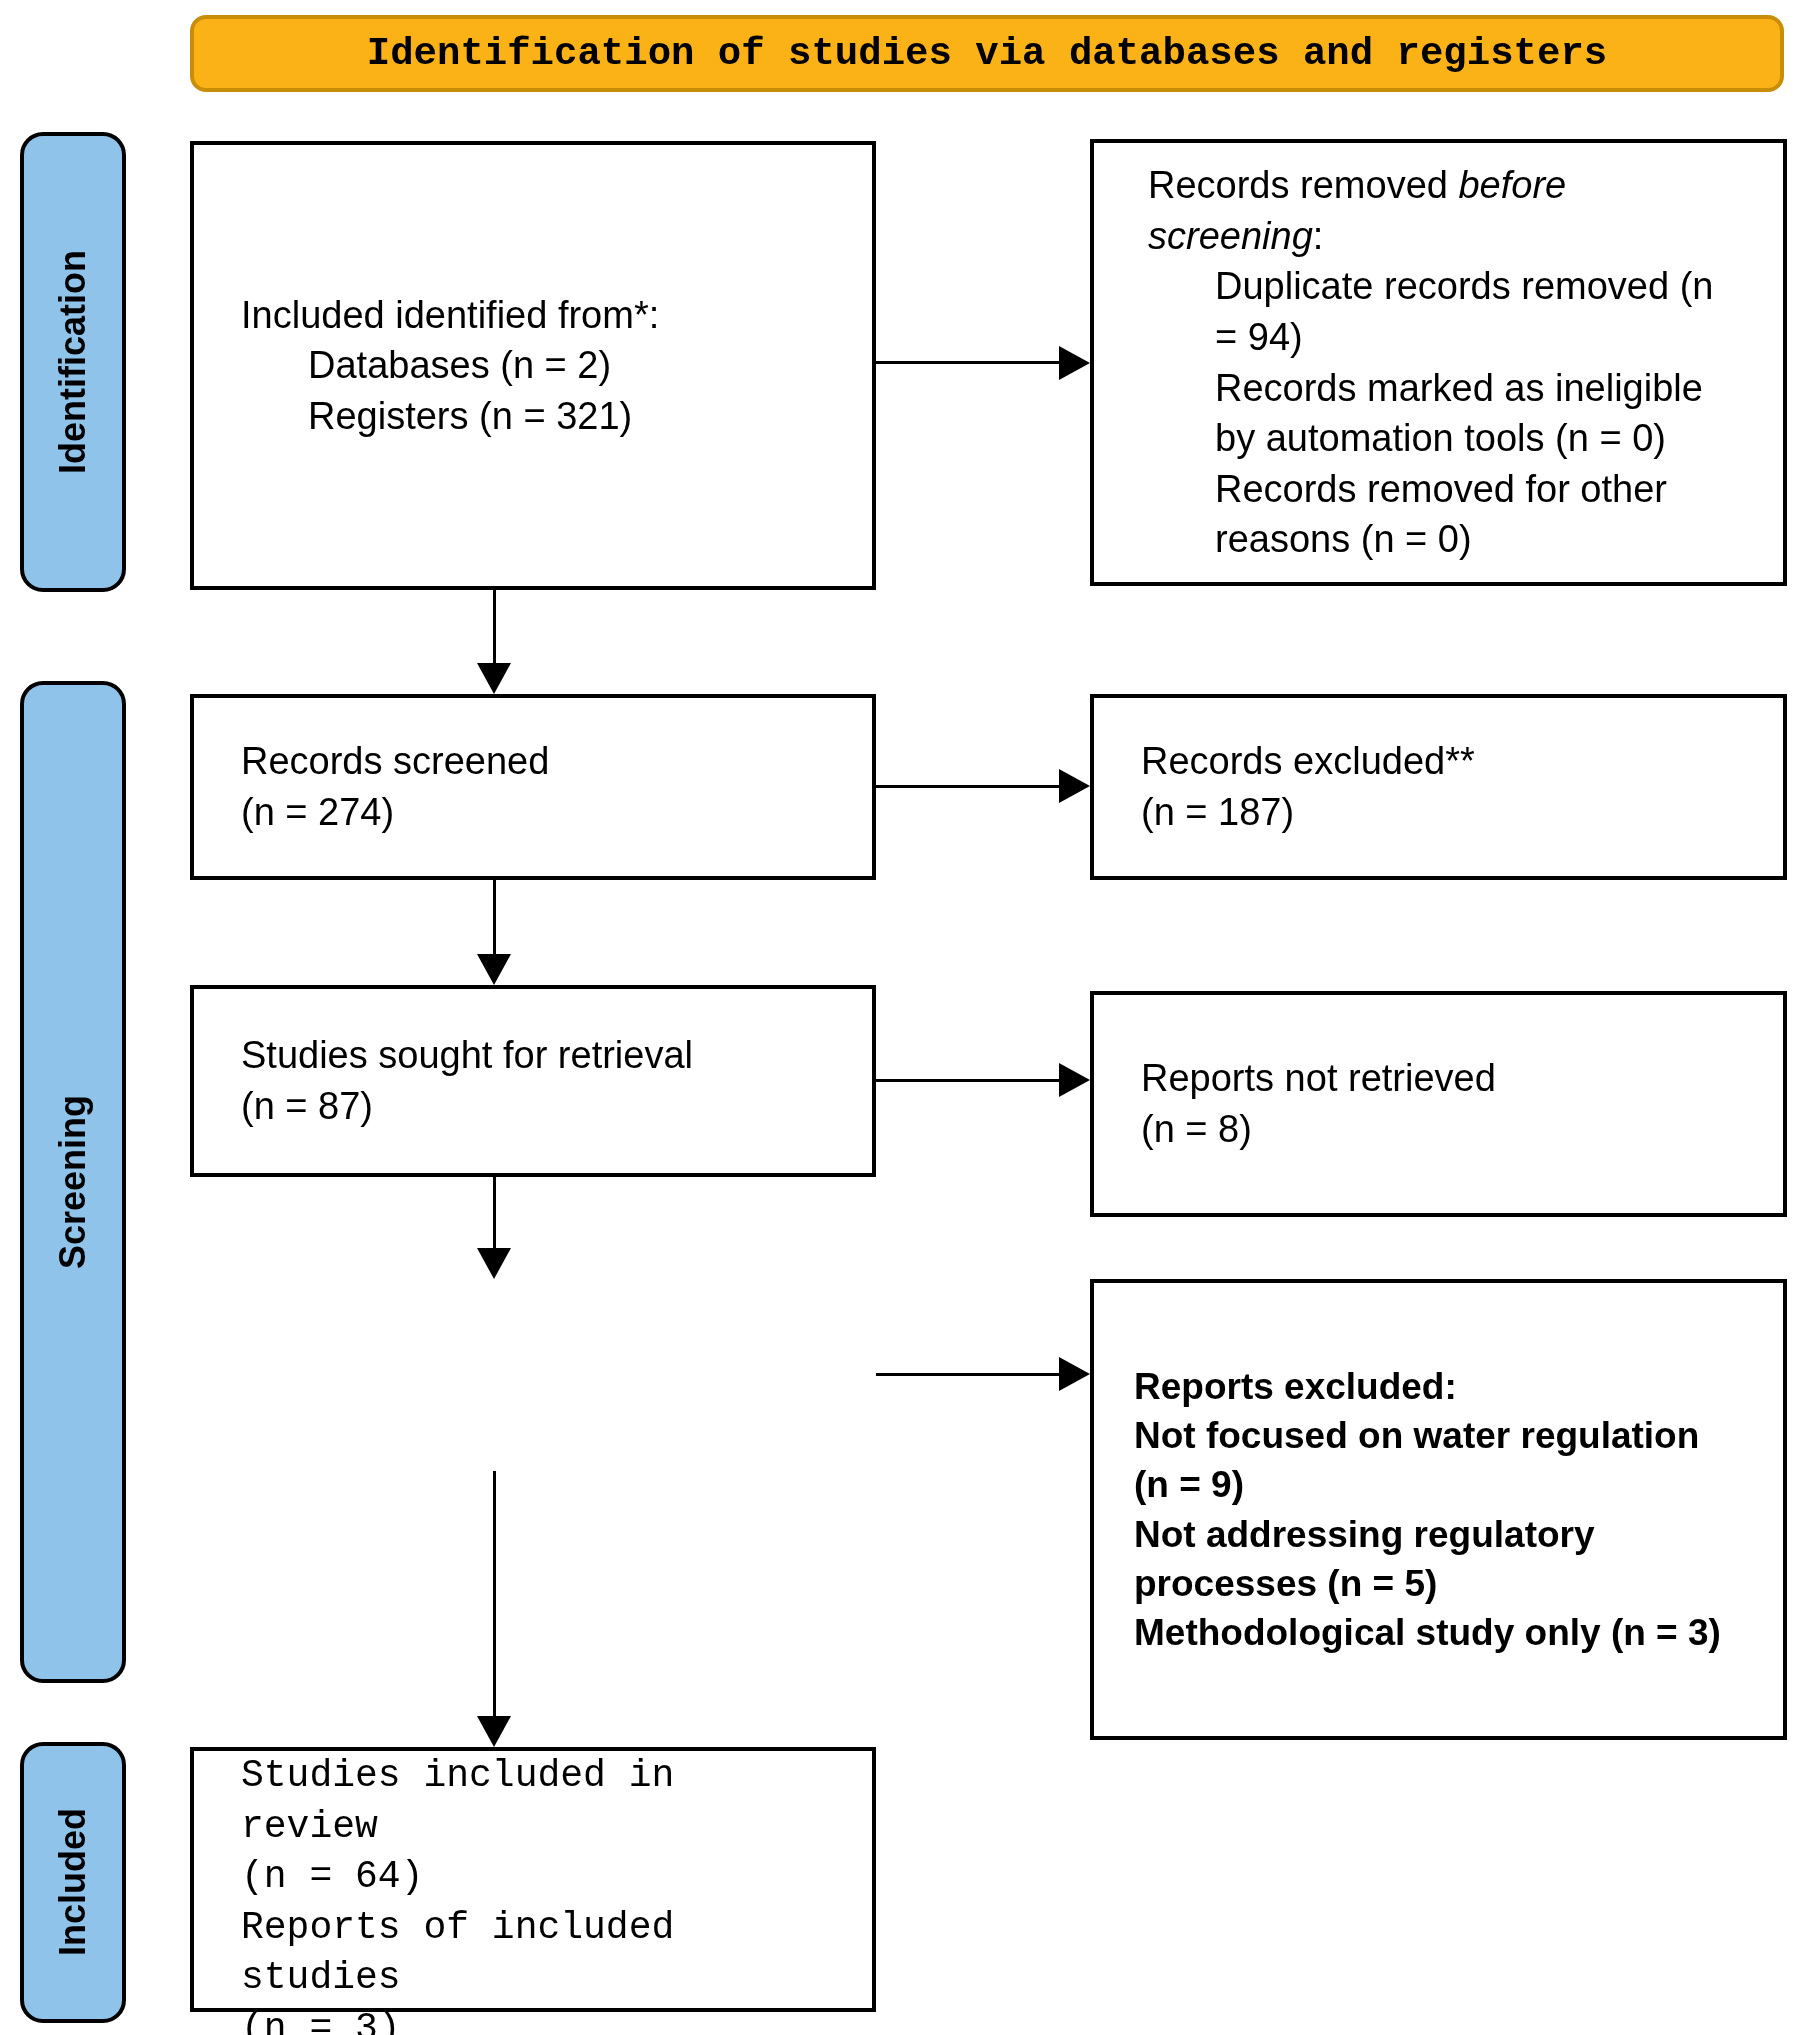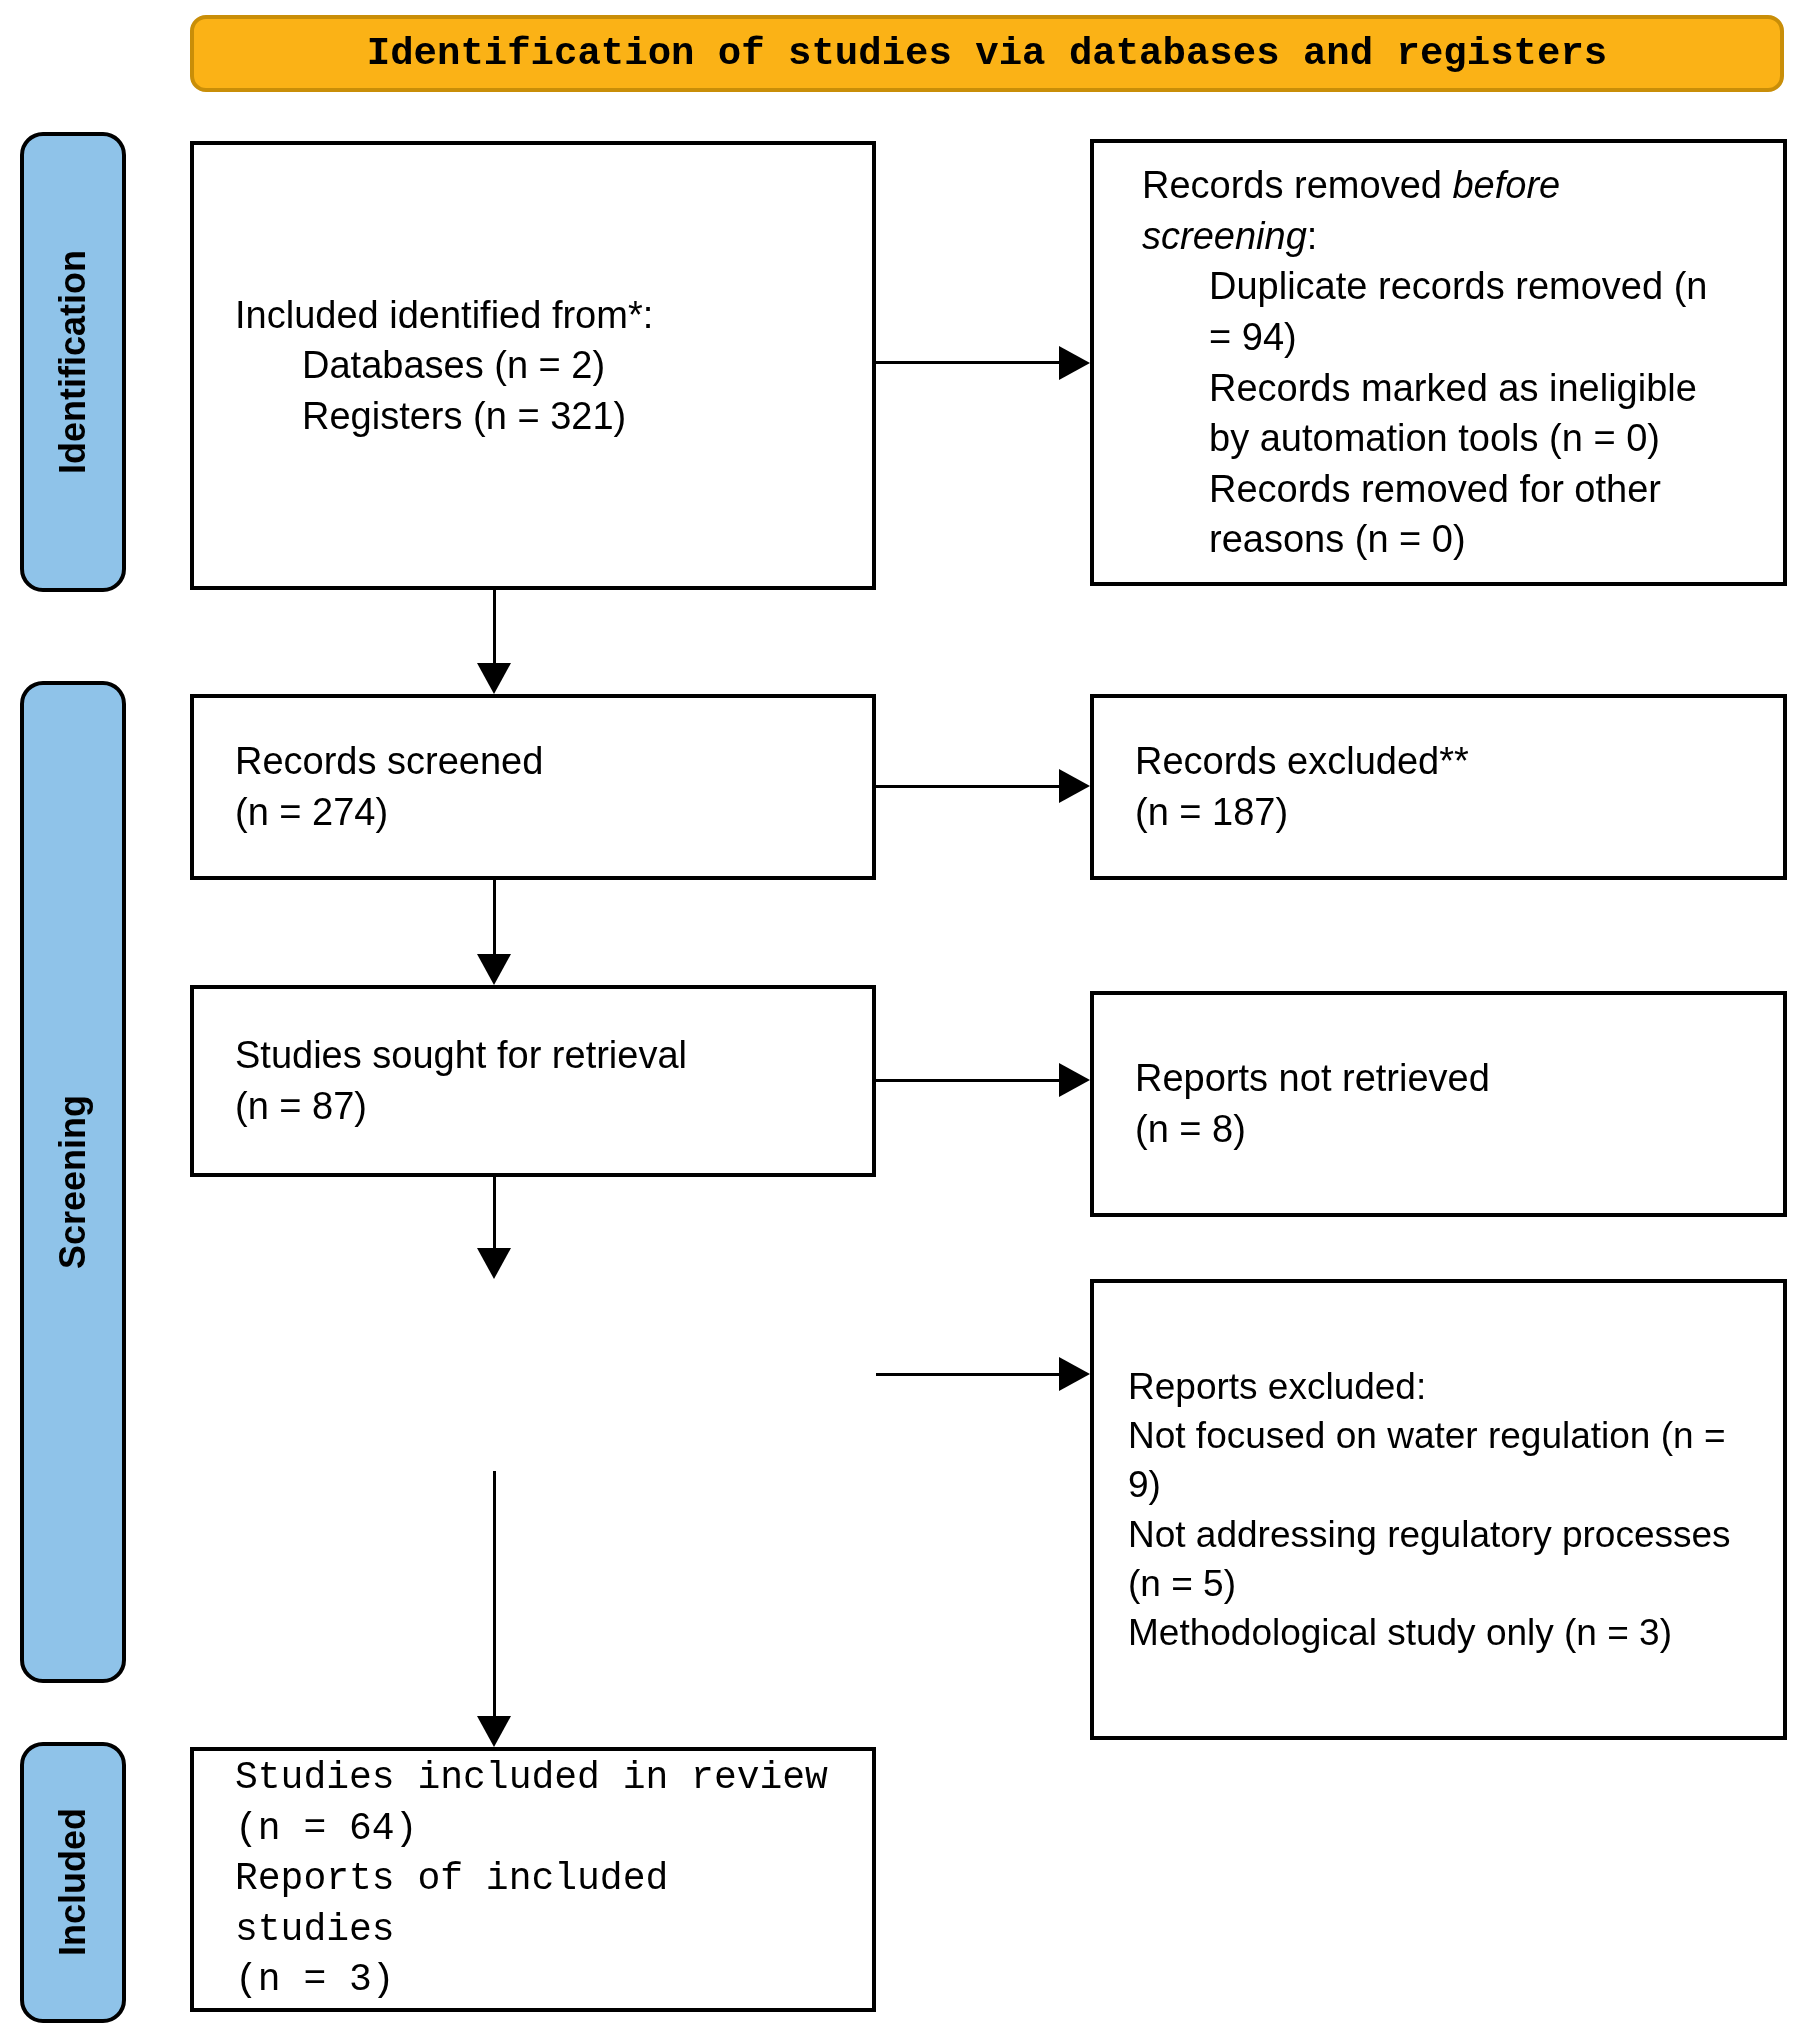--- a/index.html
+++ b/index.html
@@ -60,38 +60,38 @@
   
   .box{
     position:absolute;
     background:#fff;
     border:4.7px solid var(--box-border);
     box-sizing:border-box;
     display:flex;
     font-size:38px;
     line-height:1.33;
   }
-  .box-inner{ margin:auto 4px; width:100%; box-sizing:border-box; padding:0 37px; }
+  .box-inner{ margin:auto 10px; width:100%; box-sizing:border-box; padding:0 37px; }
   .line{ text-align:left; }
   .indent{ padding-left:67px; }
   .it{ font-style:italic; }
 
   .box-a{ left:190px; top:141px;  width:686px; height:449px; }
   .box-b{ left:190px; top:694px; width:686px; height:186px; }
   .box-c{ left:190px; top:985px; width:686px; height:192px; }
   .box-d{ left:190px; top:1279px; width:686px; height:192px; }
   .box-e{ left:190px; top:1747px; width:686px; height:265px;font-family:Liberation Mono, monospace; }
 
   .box-f{ left:1090px; top:139px;  width:697px; height:447px; }
   .box-g{ left:1090px; top:694px; width:697px; height:186px; }
   .box-h{ left:1090px; top:991px; width:697px; height:226px; }
   .box-i{ left:1090px; top:1279px; width:697px; height:461px; font-size:37px; }
 
   .box-f .box-inner{ padding:0 44px; }
-  .box-i .box-inner{ padding:0 30px; }
+  .box-i .box-inner{ padding:0 30px;font-weight:bold; }
 
   
   .vline{ position:absolute; width:3.4px; background:var(--arrow-color); }
   .hline{ position:absolute; height:3.4px; background:var(--arrow-color); }
   .head-down{
     position:absolute; width:0; height:0;
     border-left:17.5px solid transparent;
     border-right:17.5px solid transparent;
     border-top:31px solid var(--arrow-color);
   }

